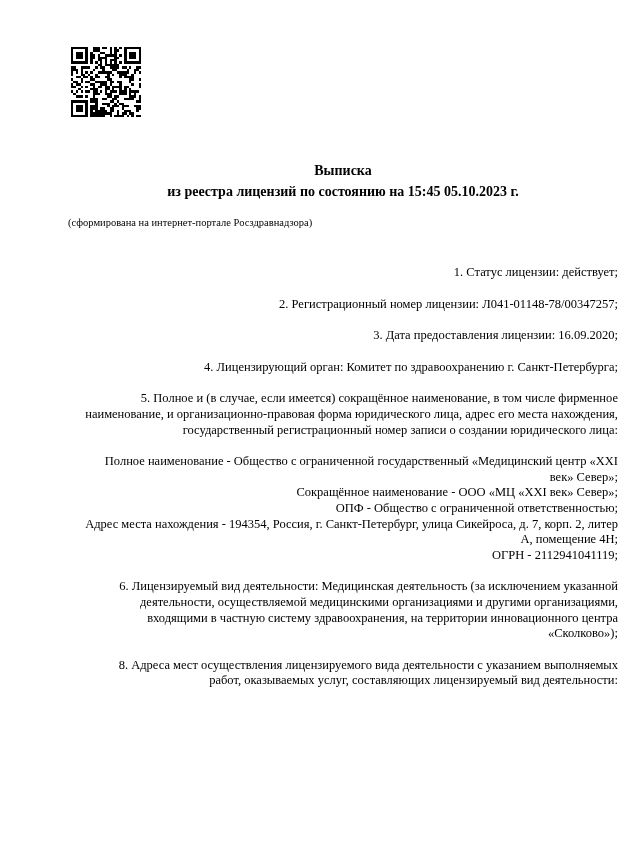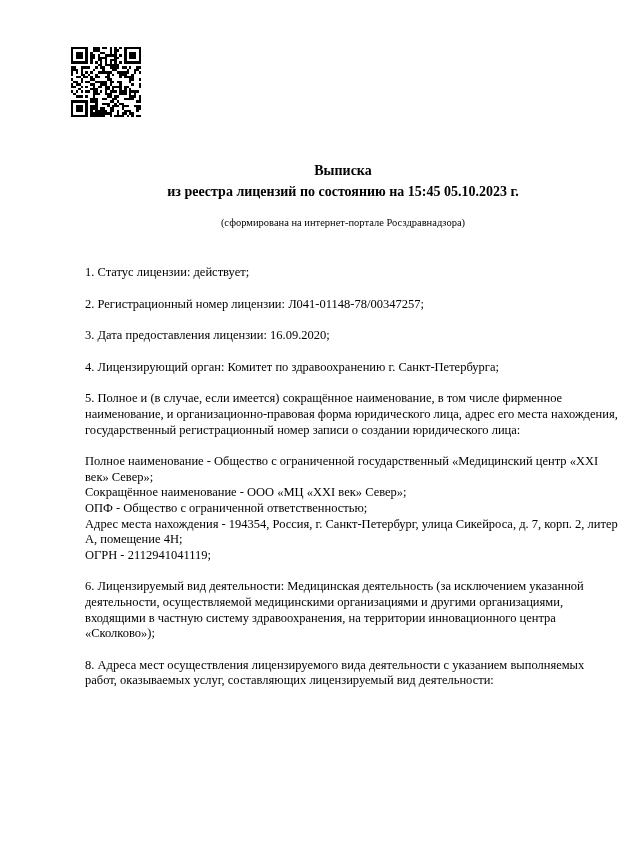--- a/index.html
+++ b/index.html
@@ -29,30 +29,30 @@
     top: 160px;
     width: 550px;
   }
   .title {
     text-align: center;
     font-weight: bold;
     font-size: 14px;
     line-height: 21px;
   }
   .note {
-    text-align: center;
+    text-align: left;
     font-size: 10.5px;
     line-height: 13px;
     margin-top: 14px;
   }
   .para {
     font-size: 12.5px;
     line-height: 15.6px;
     margin: 16px 0 0 17px;
-    text-align: left;
+    text-align: right;
   }
   .para.first {
     margin-top: 36px;
   }
   .org-line {
     font-size: 12.5px;
     line-height: 15.6px;
   }
 </style>
 </head>

